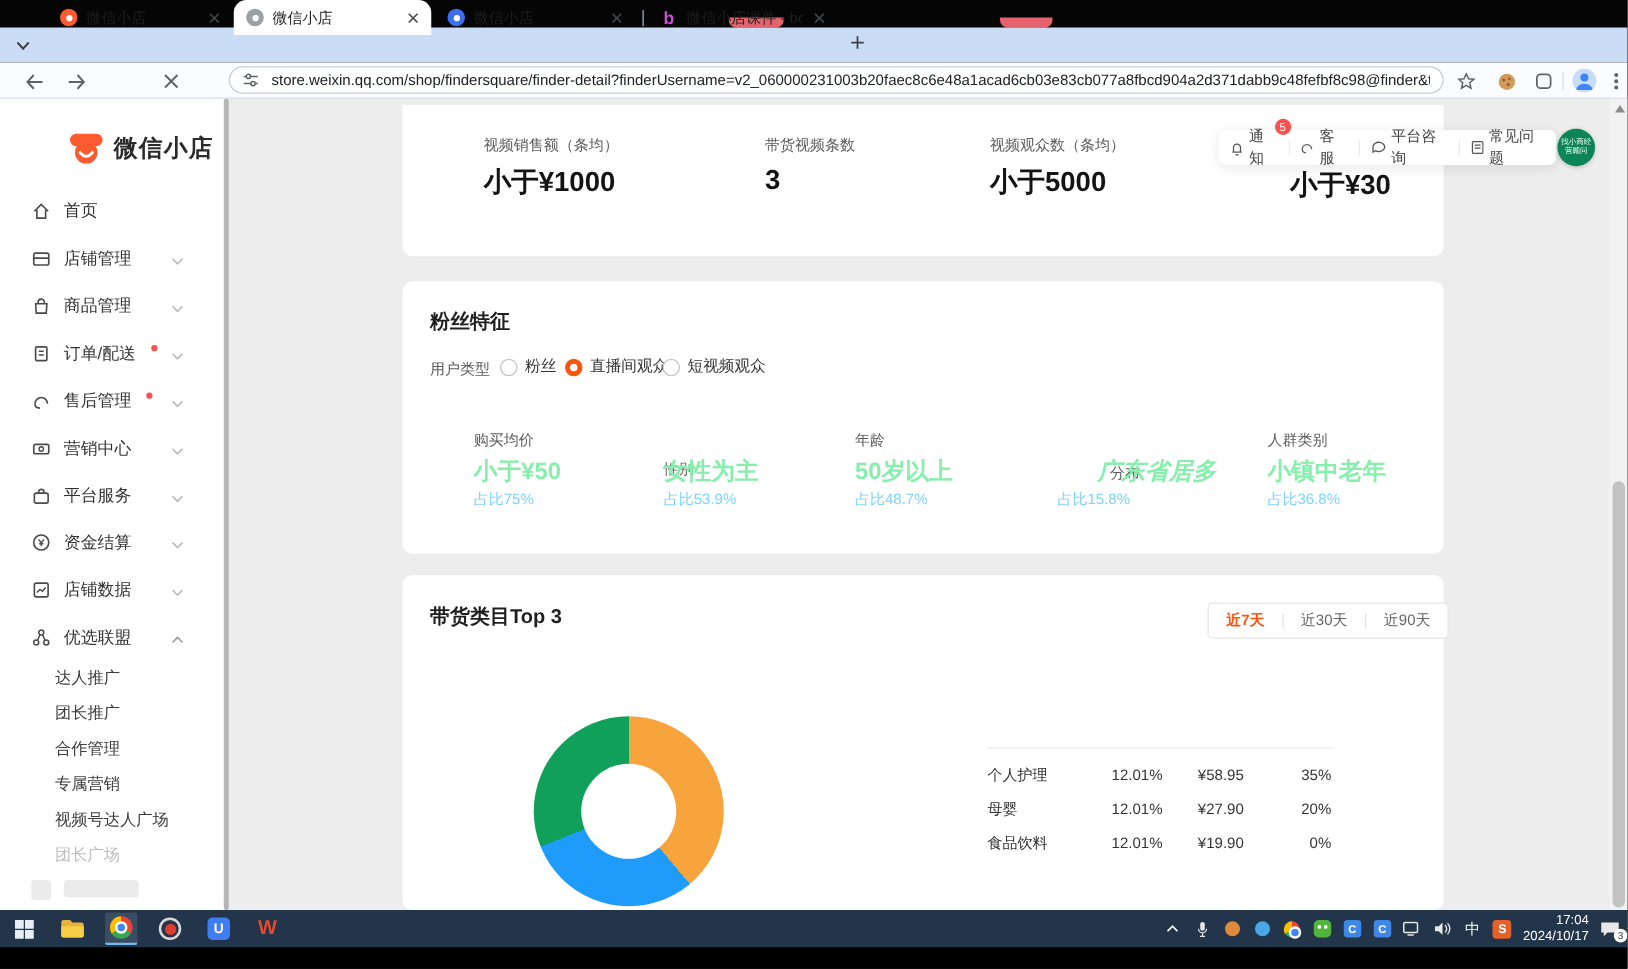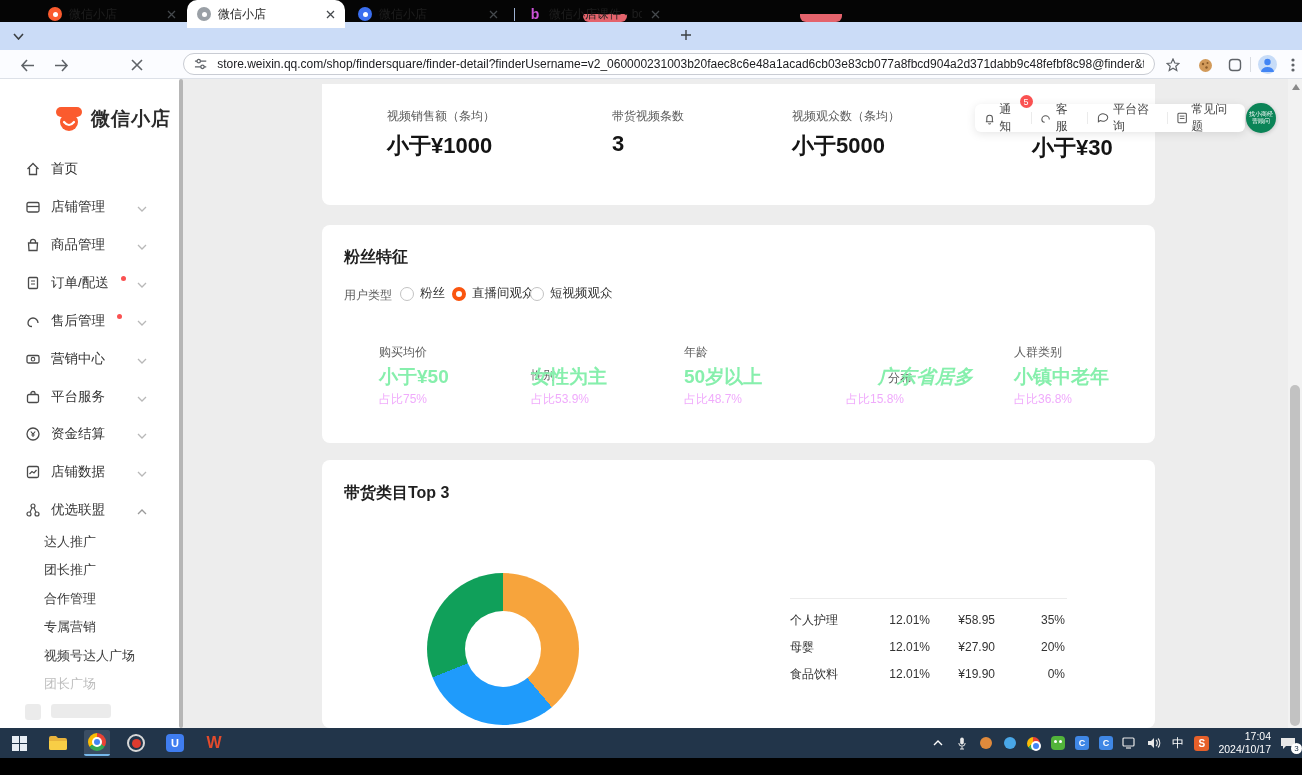--- a/index.html
+++ b/index.html
@@ -57,21 +57,21 @@
   .stat-label { font-size:12px; color:#5c5c5c; }
   .stat-value { font-size:22px; font-weight:600; color:#141414; }
   .card-title { font-size:16px; font-weight:600; color:#1f1f1f; }
 
   .radio { width:14px; height:14px; border:1px solid #c3c3c3; border-radius:50%; background:#fff; flex:0 0 14px; }
   .radio.checked { border:4px solid #fa550f; }
   .radio-opt { display:flex; align-items:center; gap:6px; font-size:12.5px; color:#333; }
 
   .fan-label { font-size:12px; color:#5c5c5c; }
   .fan-value { font-size:19px; font-weight:600; color:#86efac; }
-  .fan-share { font-size:12px; color:#f0abfc; }
+  .fan-share { font-size:12px; color:#7dd3fc; }
 
   .filter-box { left:966px; top:482px; height:29px; border:1px solid #e5e5e5; border-radius:4px; background:#fff; display:flex; align-items:center; }
   .filter-btn { padding:0 14px; font-size:12px; color:#666; height:100%; display:flex; align-items:center; }
   .filter-btn.active { color:#fa550f; font-weight:600; }
   .filter-sep { width:1px; height:12px; background:#e3e3e3; }
 
   .donut { left:427px; top:573px; width:152px; height:152px; border-radius:50%; }
   .donut-hole { left:465px; top:611px; width:76px; height:76px; border-radius:50%; background:#fff; }
 
   .t3-table { left:790px; top:592px; width:277px; }
@@ -454,20 +454,33 @@
   <div class="abs fan-share" style="left:684px;top:391px;">占比48.7%</div>
   <div class="abs fan-label" style="left:888px;top:344px;margin-top:26px;">分布</div>
   <div class="abs fan-value" style="left:878px;top:364px;font-style:italic;">广东省居多</div>
   <div class="abs fan-share" style="left:846px;top:391px;">占比15.8%</div>
   <div class="abs fan-label" style="left:1014px;top:344px;">人群类别</div>
   <div class="abs fan-value" style="left:1014px;top:364px;">小镇中老年</div>
   <div class="abs fan-share" style="left:1014px;top:391px;">占比36.8%</div>
 
   <div class="abs card card3"></div>
   <div class="abs card-title" style="left:344px;top:483px;">带货类目Top 3</div>
+  <div class="abs filter-box">
+    <div class="filter-btn active">
+        <span>近7天</span>
+      </div>
+    <div class="filter-sep"></div>
+    <div class="filter-btn">
+        <span>近30天</span>
+      </div>
+    <div class="filter-sep"></div>
+    <div class="filter-btn">
+        <span>近90天</span>
+      </div>
+  </div>
 
   <div class="abs donut" style="background: conic-gradient(rgb(247, 164, 60) 0deg, rgb(247, 164, 60) 140deg, rgb(31, 155, 251) 140deg, rgb(31, 155, 251) 248deg, rgb(16, 160, 90) 248deg, rgb(16, 160, 90) 360deg);"></div>
   <div class="abs donut-hole"></div>
 
   <div class="abs t3-table">
     <div class="t3-sep"></div>
     <div class="t3-body">
       <div class="t3-row">
         <span class="t3-cell c1">个人护理</span>
         <span class="t3-cell c2">12.01%</span>

